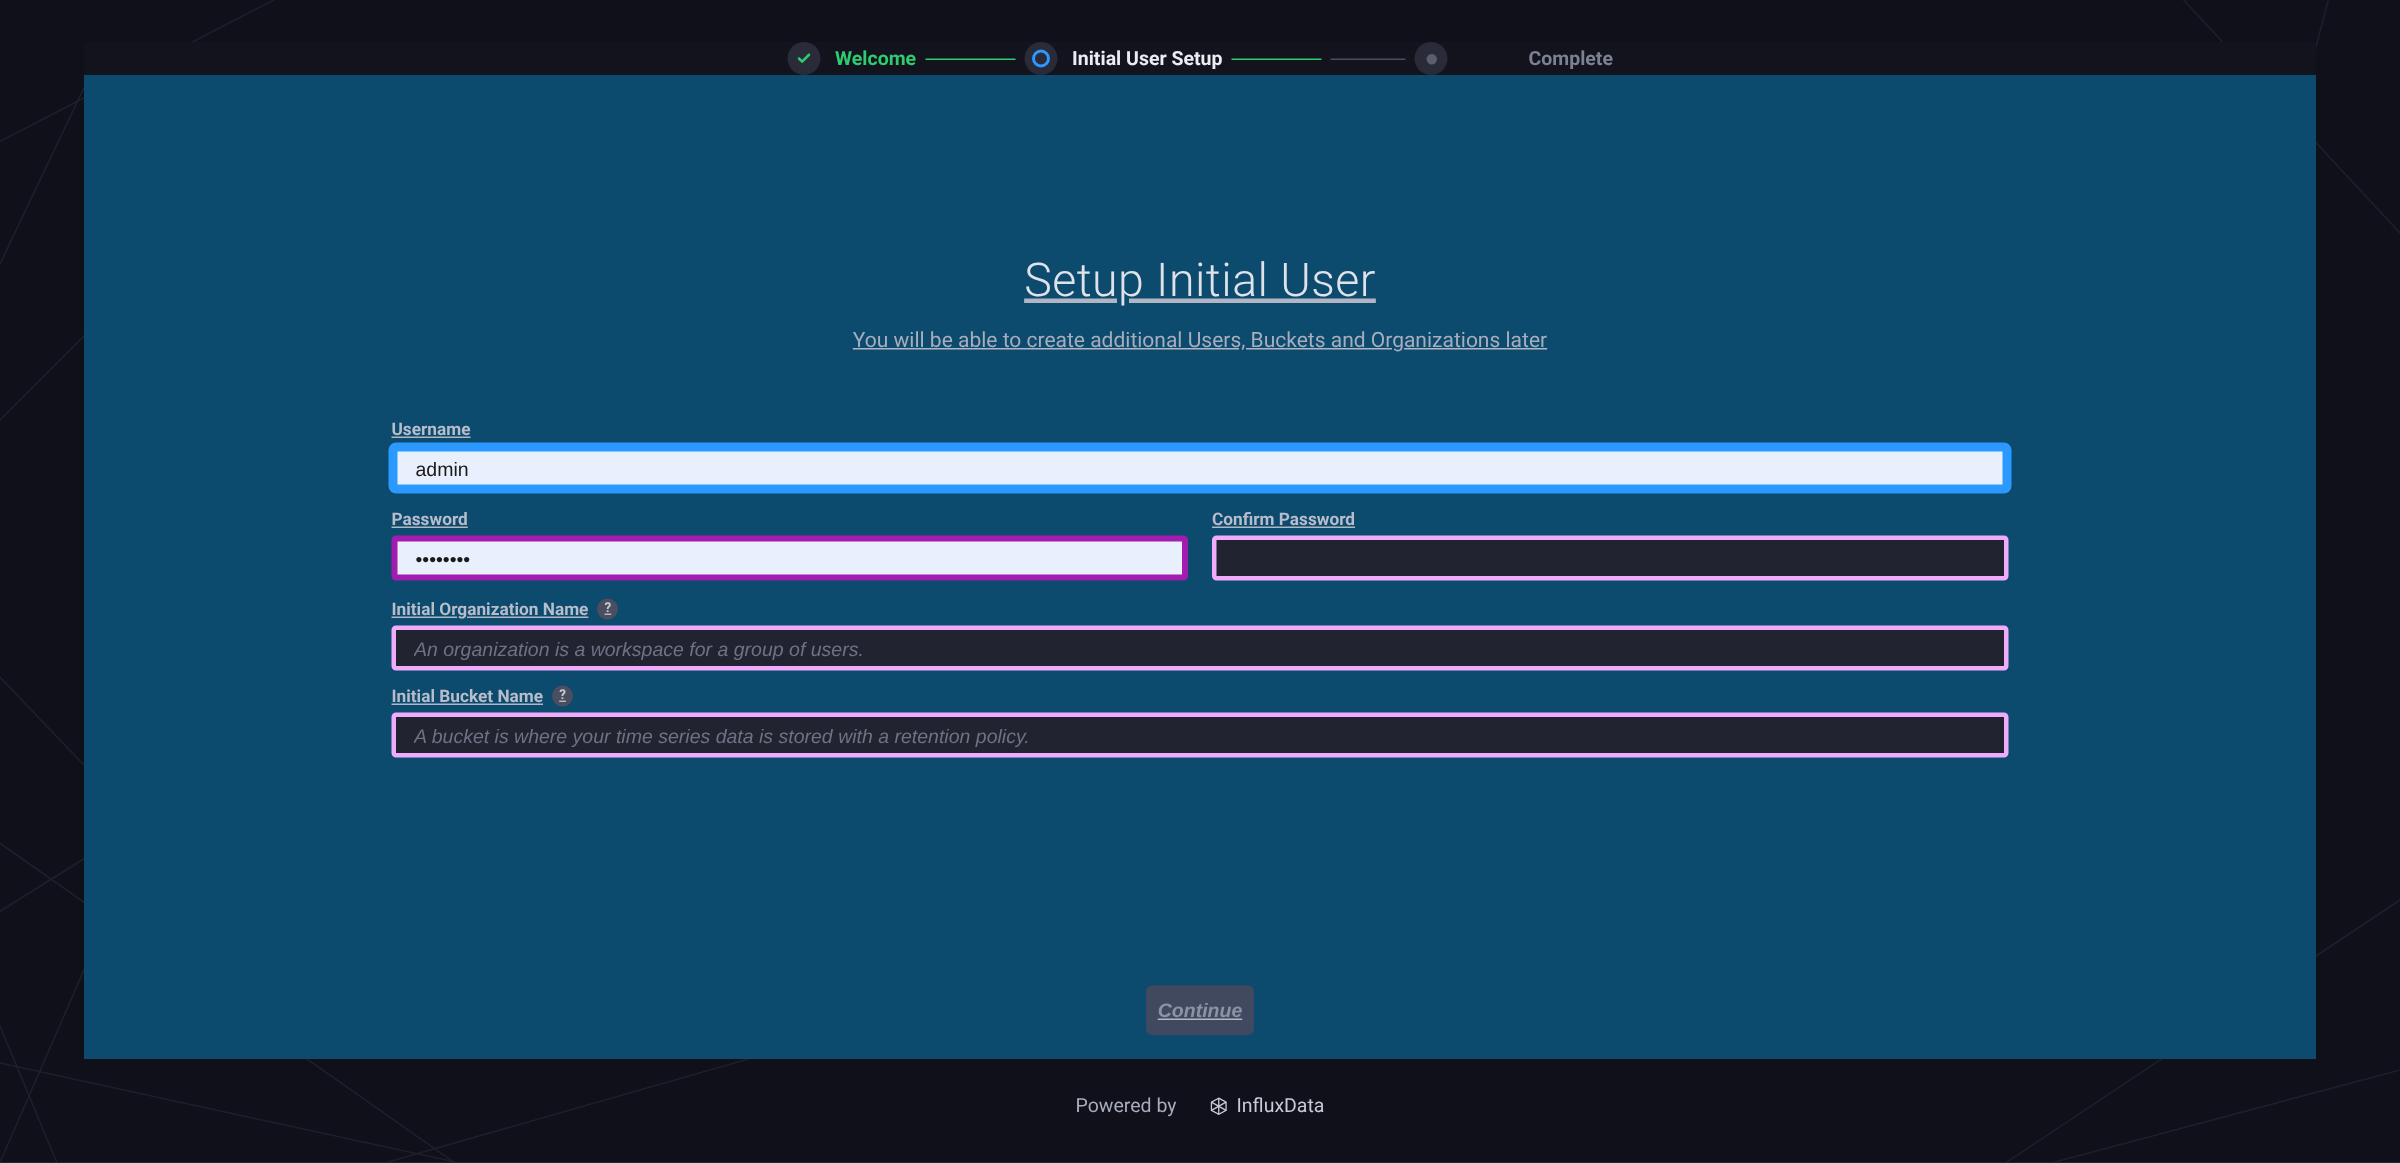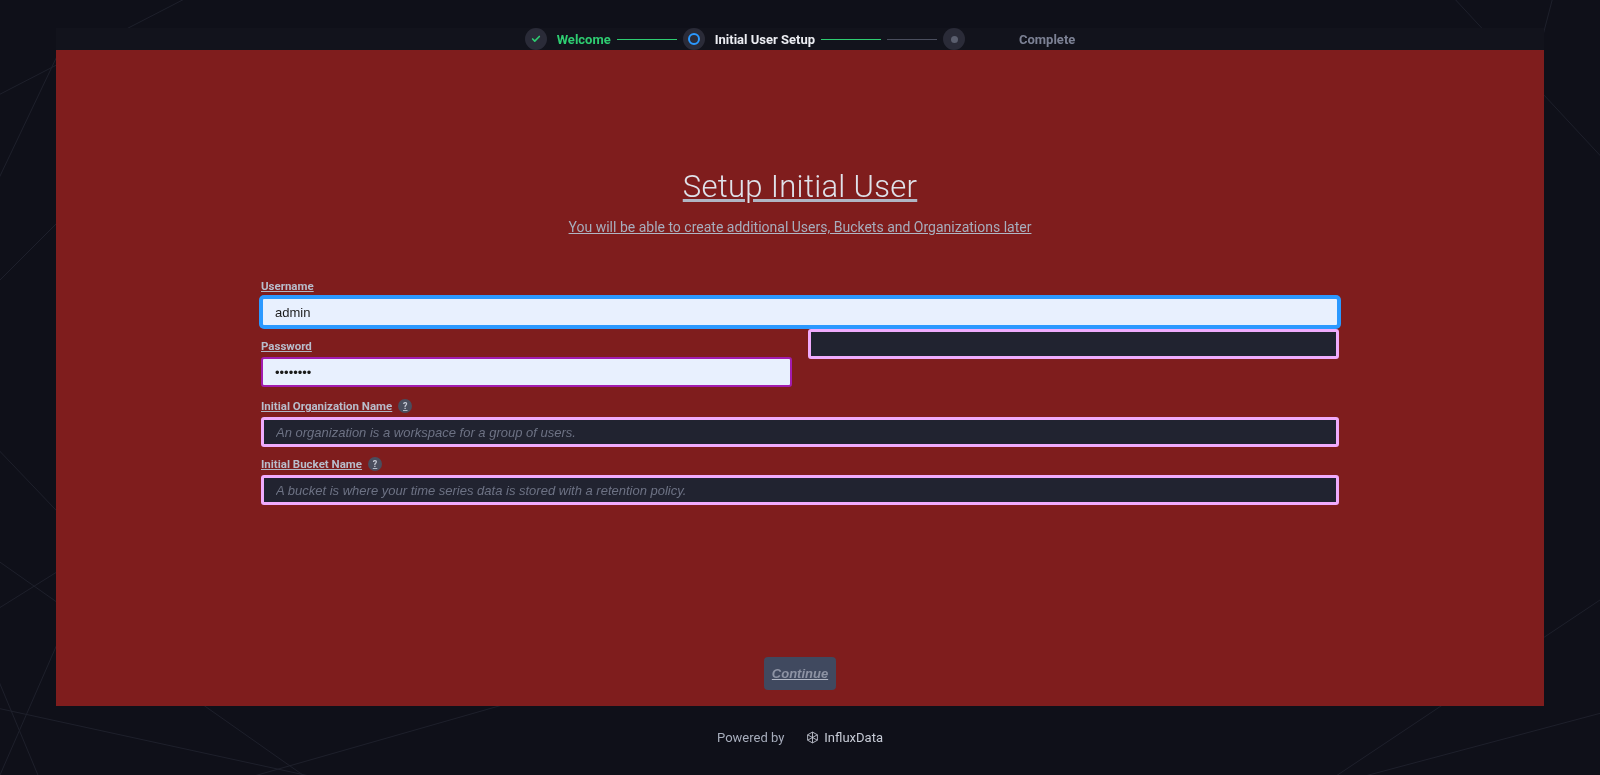--- a/index.html
+++ b/index.html
@@ -13,21 +13,21 @@
   
   .bg-lines {
     position: absolute; inset: 0;
     pointer-events: none;
     z-index: 0;
   }
   .panel {
     position: absolute;
     left: 56px; right: 56px; top: 28px;
     height: 678px;
-    background: #7f1d1d;
+    background: #0c4a6e;
     z-index: 2;
     display: flex;
     flex-direction: column;
   }
   
   .stepper {
     height: 42px;
     background: #12131c;
     display: flex;
     align-items: center;
@@ -117,21 +117,21 @@
     padding: 0 12px;
     outline: none;
   }
   .input::placeholder {
     color: #6d7284;
     font-style: italic;
   }
   .input.autofill {
     background: #e8f0fe;
     color: #1a1a1a;
-    border: 2px solid #a21caf;
+    border: 4px solid #a21caf;
   }
   .input.focused {
     box-shadow: 0 0 0 2px #2b99ff;
     border-color: #2b99ff;
   }
   .row2 {
     display: flex;
     gap: 16px;
   }
   .row2 > div { flex: 1; }
@@ -236,20 +236,23 @@
       </div>
 
       <div class="row2">
         <div class="field">
           <div class="label-row">
             <label class="flabel">Password</label>
           </div>
           <input class="input autofill" type="password" value="••••••••" style="">
         </div>
         <div class="field">
+          <div class="label-row">
+            <label class="flabel">Confirm Password</label>
+          </div>
           <input class="input" type="password" value="" style="">
         </div>
       </div>
 
       <div class="field">
         <div class="label-row">
           <label class="flabel">Initial Organization Name</label>
           <span class="help">?</span>
         </div>
         <input class="input" type="text" placeholder="An organization is a workspace for a group of users." style="">

